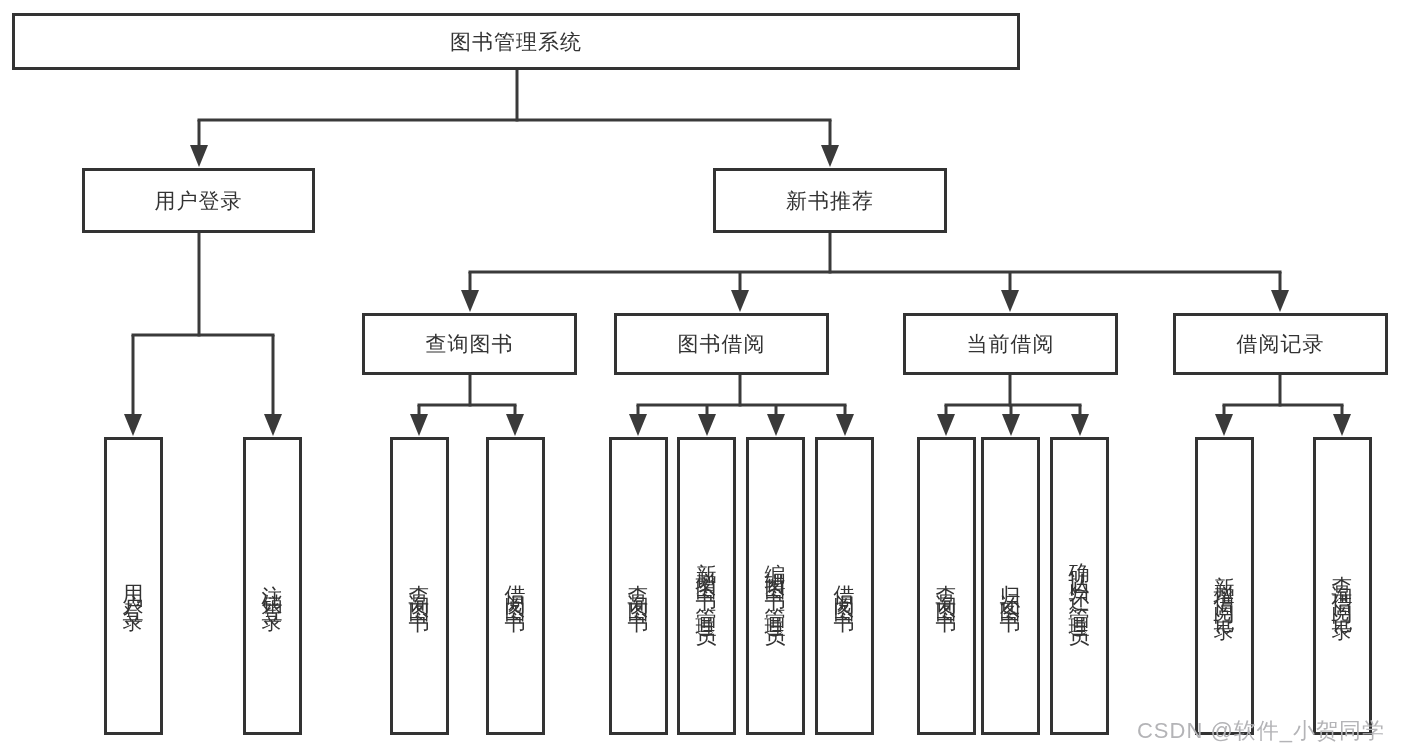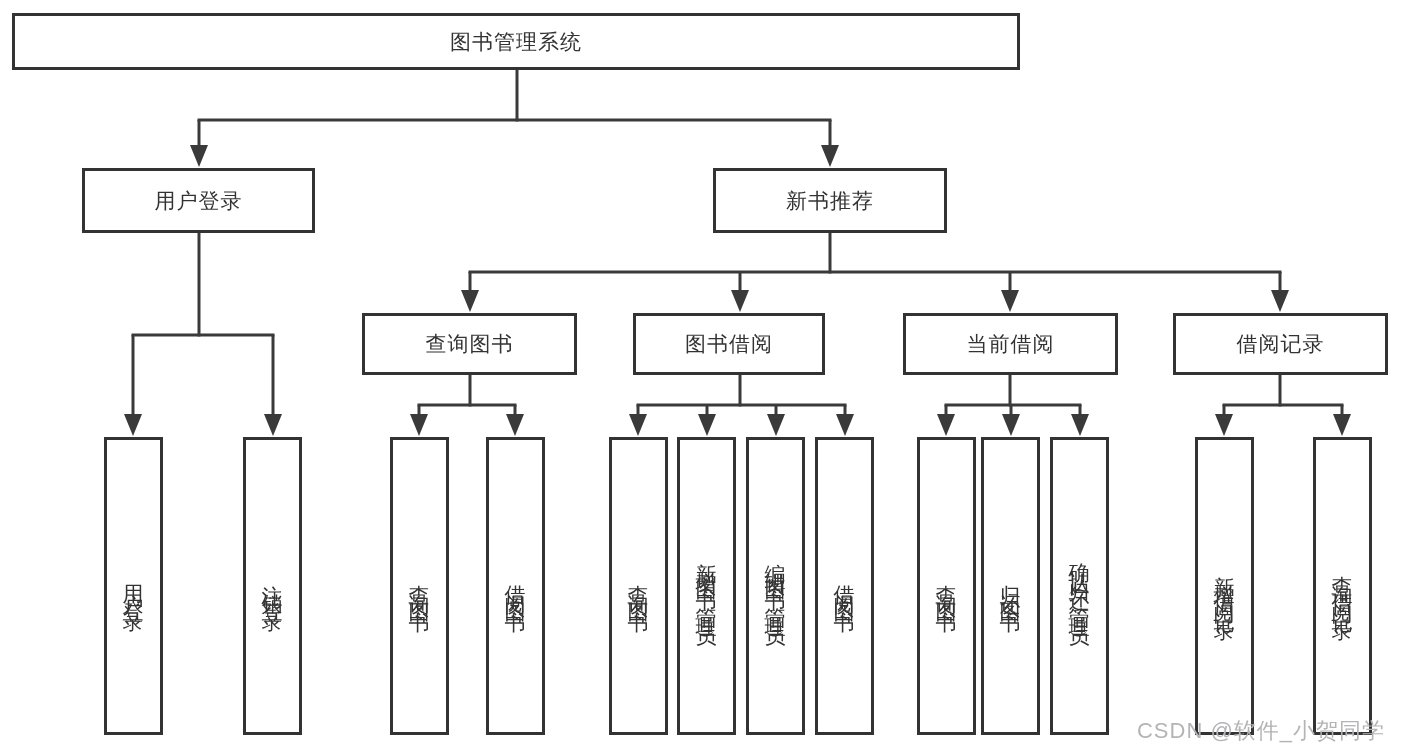--- a/index.html
+++ b/index.html
@@ -162,21 +162,21 @@
   <div class="hbox" style="left:82px; top:168px; width:233px; height:65px;">
     <span>用户登录</span>
   </div>
   <div class="hbox" style="left:713px; top:168px; width:234px; height:65px;">
     <span>新书推荐</span>
   </div>
 
   <div class="hbox" style="left:362px; top:313px; width:215px; height:62px;">
     <span>查询图书</span>
   </div>
-  <div class="hbox" style="left:633px; top:313px; width:192px; height:62px;">
+  <div class="hbox" style="left:614px; top:313px; width:215px; height:62px;">
     <span>图书借阅</span>
   </div>
   <div class="hbox" style="left:903px; top:313px; width:215px; height:62px;">
     <span>当前借阅</span>
   </div>
   <div class="hbox" style="left:1173px; top:313px; width:215px; height:62px;">
     <span>借阅记录</span>
   </div>
 
   <div class="vbox" style="left:104px;">

